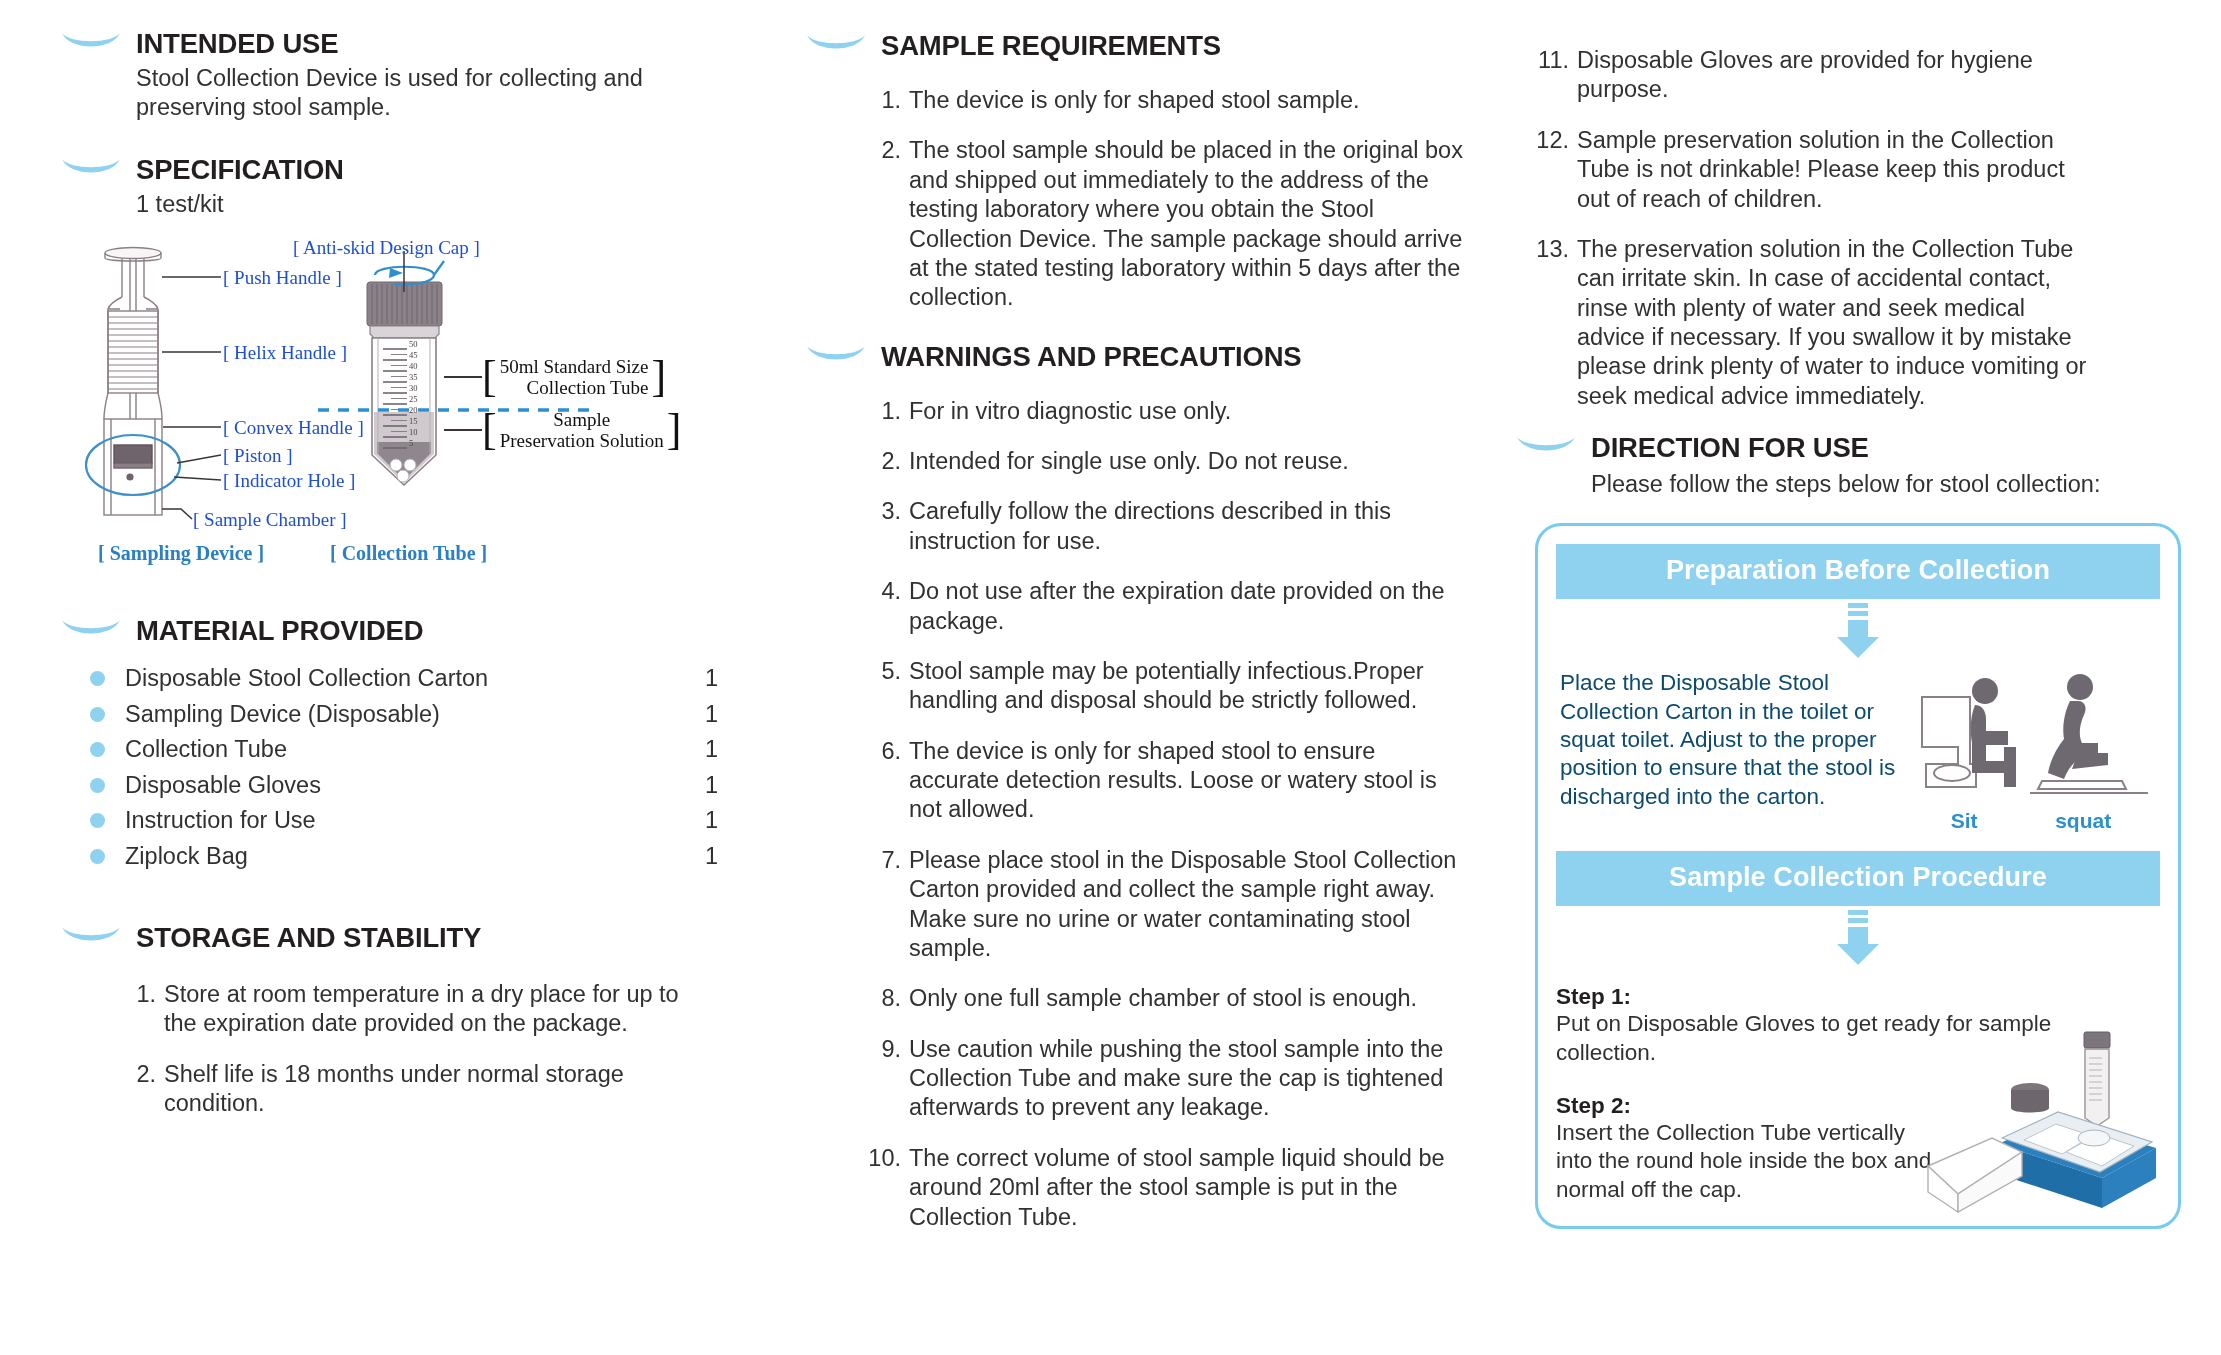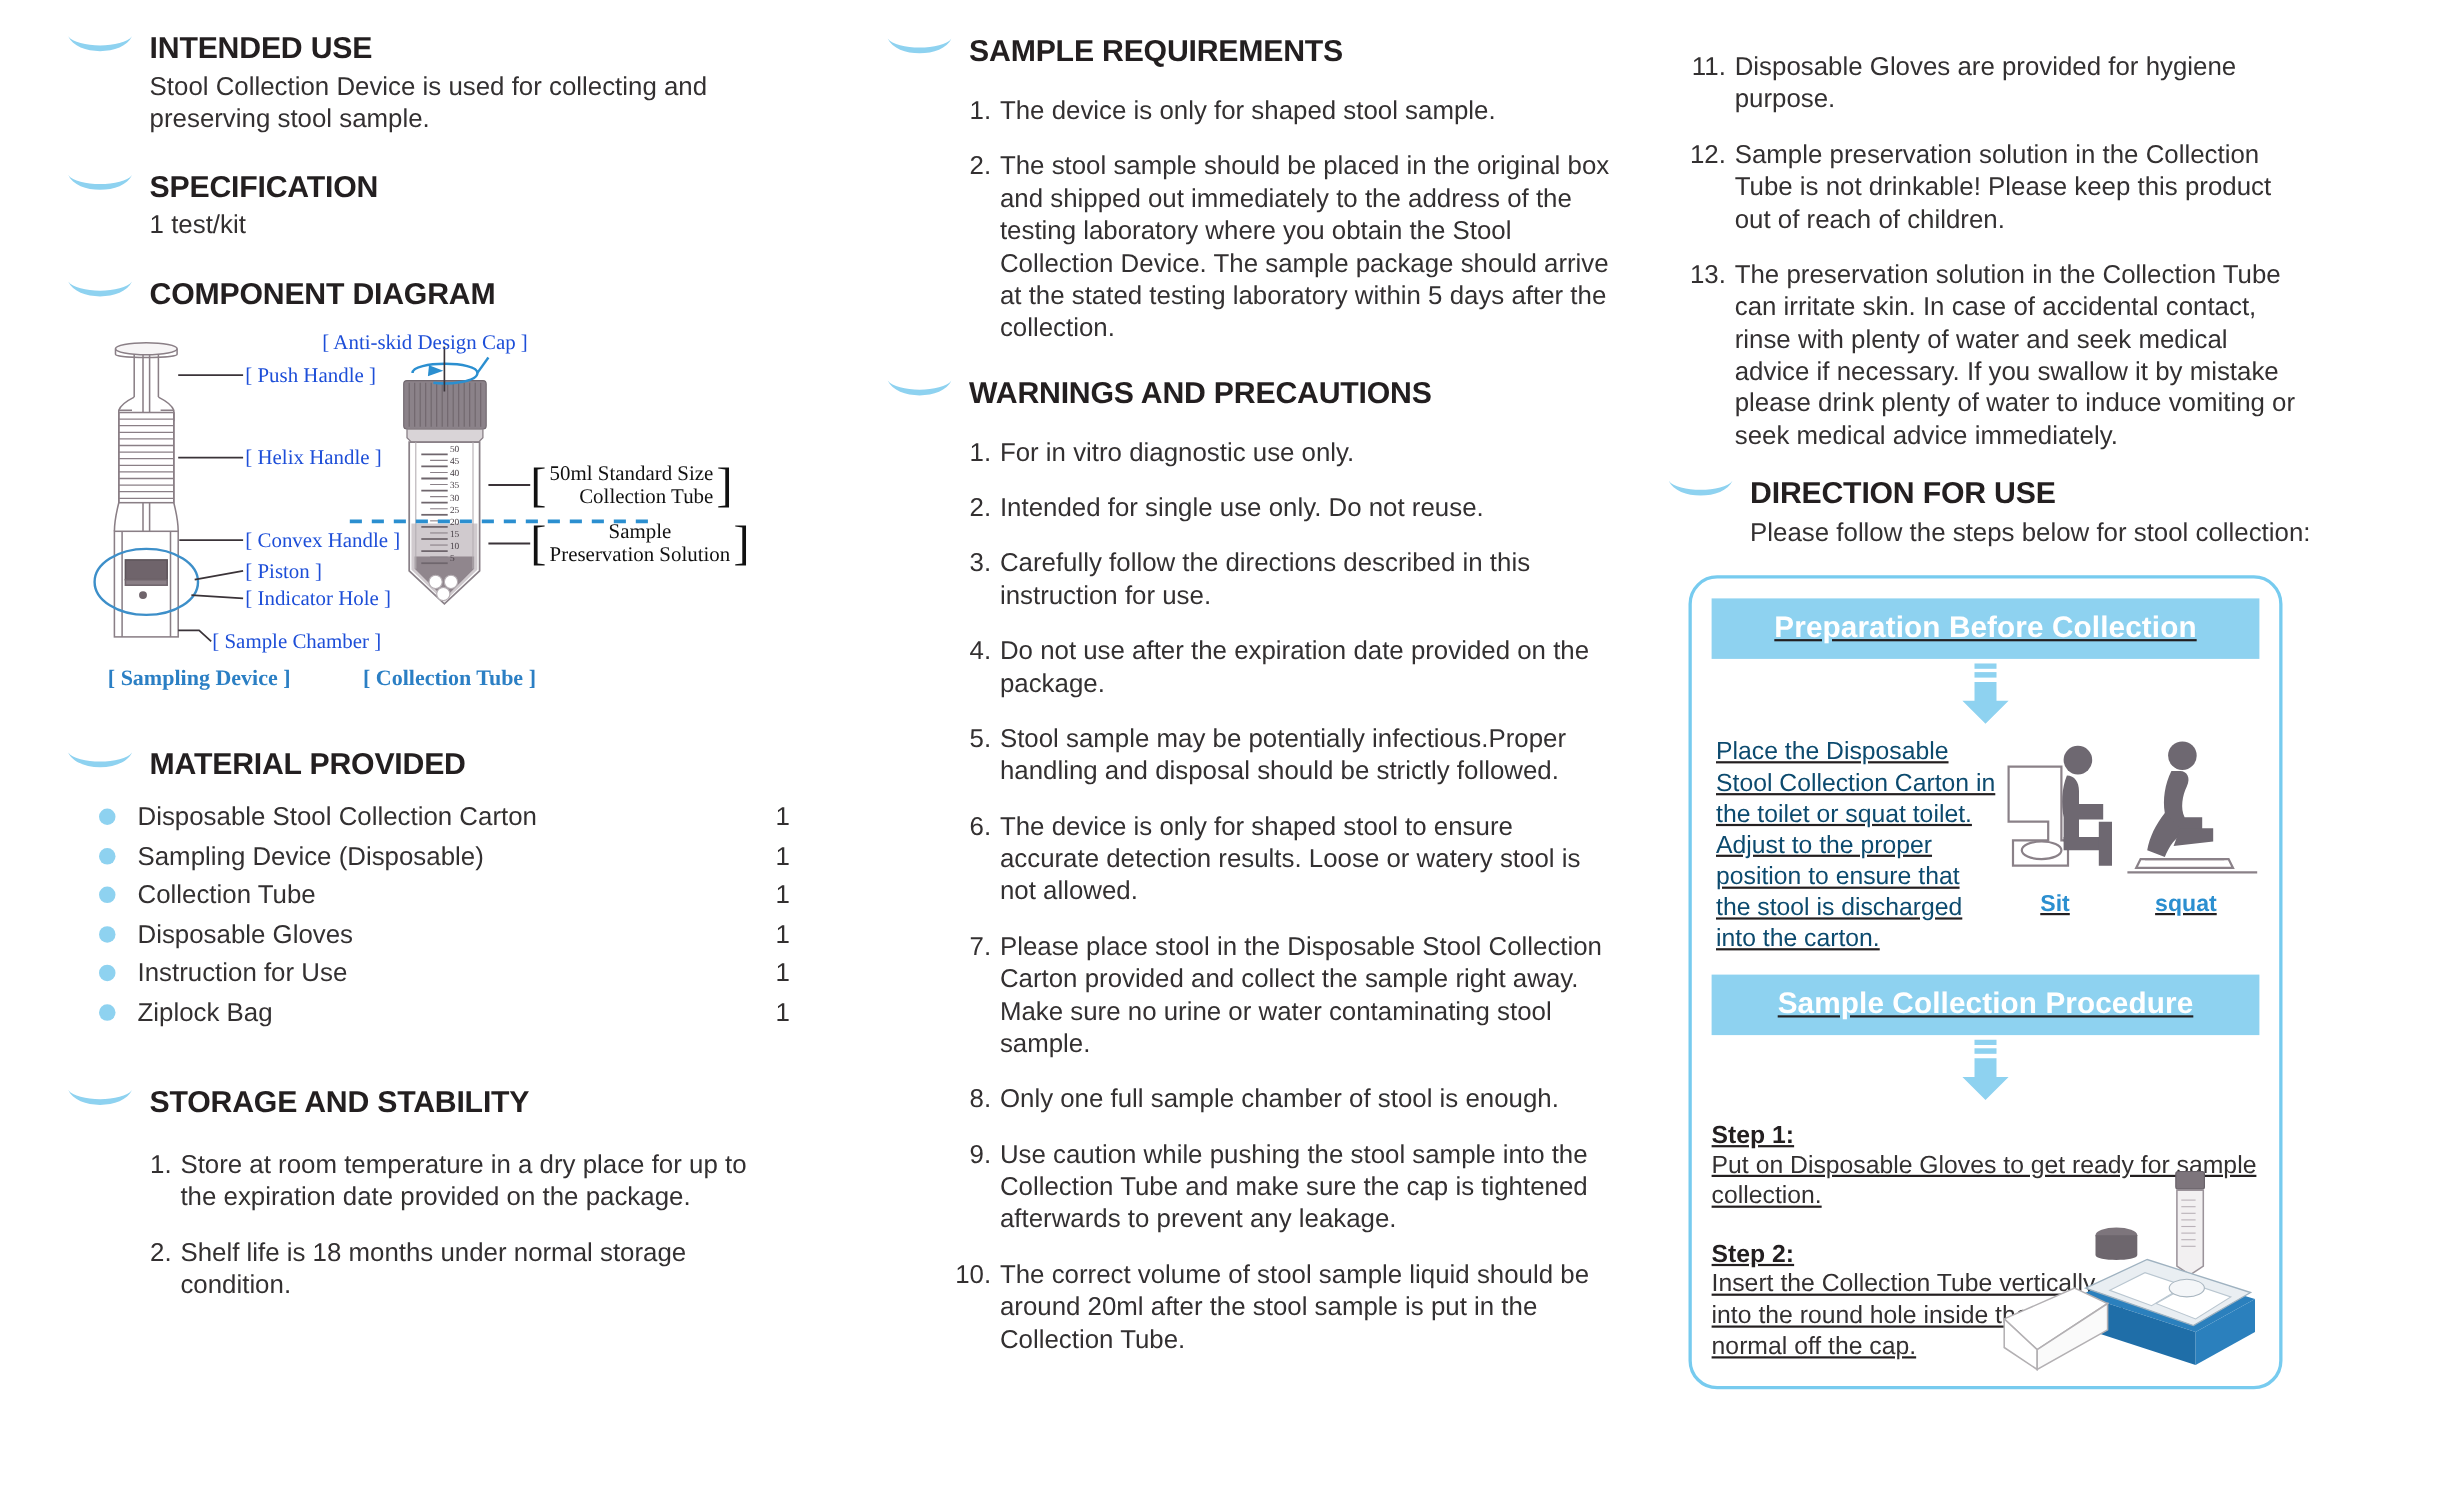--- a/index.html
+++ b/index.html
@@ -138,27 +138,26 @@
   .brk {
     font-size: 44px;
     line-height: 0.7;
     font-weight: 300;
     font-family: "Liberation Serif", serif;
   }
 
   
   .dir-box {
     margin: 24px 0 0 20px;
-    width: 540px;
+    width: 646px;
     border: 3px solid #77cbef;
     border-radius: 26px;
     box-sizing: border-box;
     padding: 18px 18px 22px 18px;
     position: relative;
-    text-decoration: underline;
   }
   .band {
     background: #8ed2f0;
     color: #ffffff;
     font-size: 27px;
     font-weight: bold;
     text-align: center;
     padding: 11px 0 13px 0;
     letter-spacing: 0.1px;
   }
@@ -229,28 +228,20 @@
     <div class="sec-head" style="margin-top:32px;">
       <span class="swoosh">
         <svg width="62" height="26" viewBox="0 0 62 26">
             <path d="M2 4 C10 22, 52 22, 60 4 C52 15, 10 15, 2 4 Z" fill="#8ed2f0"></path>
           </svg>
       </span>
       <span class="sec-title">SPECIFICATION</span>
     </div>
     <div class="sec-body" style="margin-top:4px;">1 test/kit</div>
 
-    <div class="sec-head" style="margin-top:32px;">
-      <span class="swoosh">
-        <svg width="62" height="26" viewBox="0 0 62 26">
-            <path d="M2 4 C10 22, 52 22, 60 4 C52 15, 10 15, 2 4 Z" fill="#8ed2f0"></path>
-          </svg>
-      </span>
-      <span class="sec-title">COMPONENT DIAGRAM</span>
-    </div>
 
     <div class="diagram">
 
       <svg width="690" height="300" viewBox="0 0 690 300">
         <g stroke="#8a7f86" fill="none" stroke-width="1.4">
 
           <ellipse cx="55" cy="16" rx="28" ry="5.5" fill="#f7f5f6"></ellipse>
           <path d="M27 16 L27 21 C27 25, 83 25, 83 21 L83 16"></path>
 
           <path d="M44 21 L44 60 M66 21 L66 60"></path>

